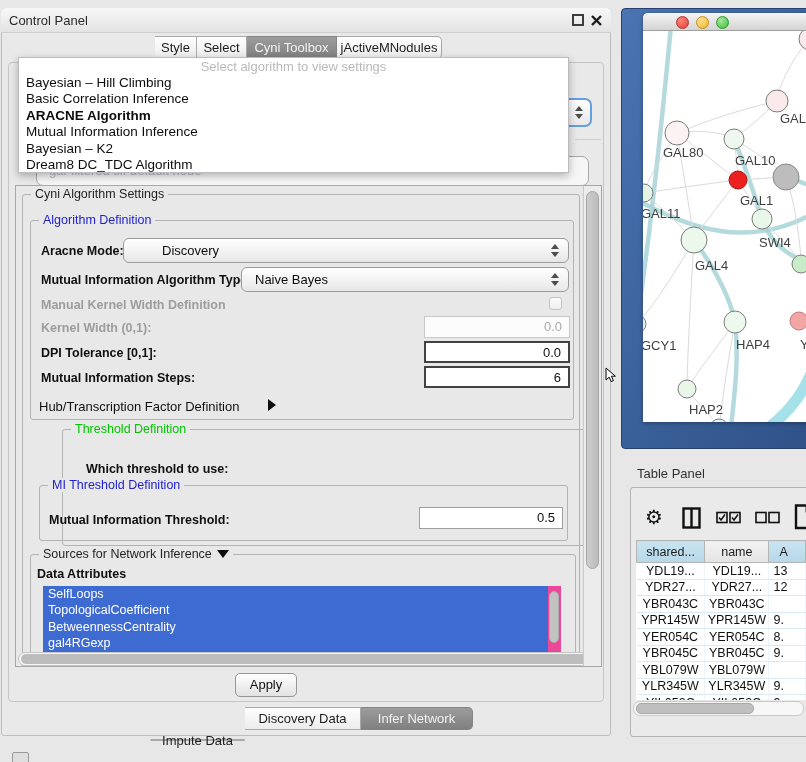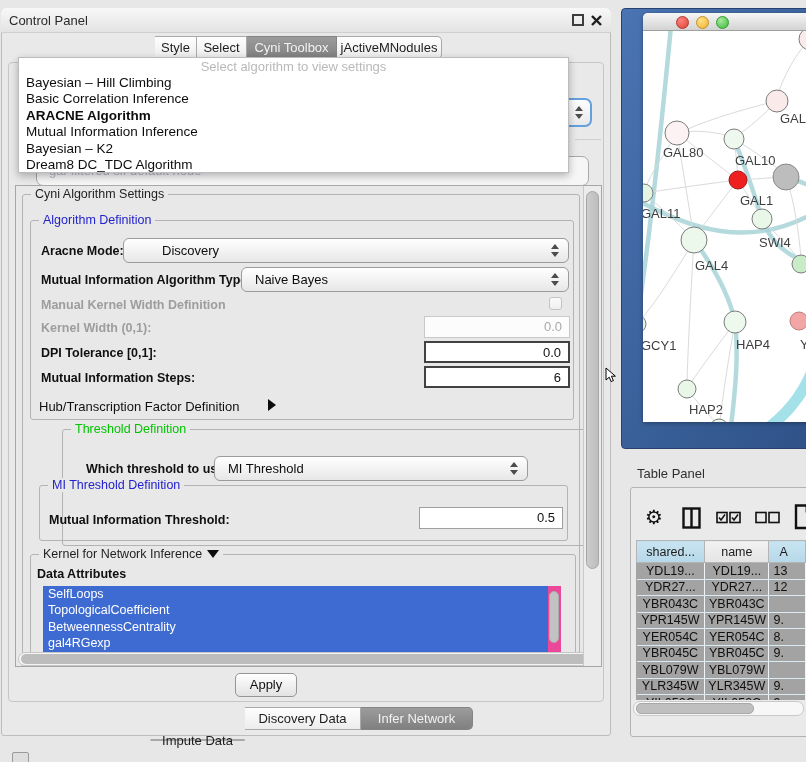--- a/index.html
+++ b/index.html
@@ -122,21 +122,21 @@
   .edge.teal { stroke:#a7d4d7; stroke-width:4.5; opacity:.85; }
   .edge.thick { stroke:#8ed9e2; stroke-width:11; opacity:.8; }
   .nlabel { font-family:"Liberation Sans",sans-serif; font-size:13px; fill:#3f3f3f; }
 
   
   #tp-title { left:637px; top:466px; font-size:13px; color:#303030; }
   #tp-box { left:630px; top:487px; width:190px; height:250px; background:#eaeaea;
     border:1px solid #b3b3b3; border-radius:3px; }
   .ticon { position:absolute; }
   #gear-icon { left:645px; top:505px; font-family:"DejaVu Sans",sans-serif; font-size:20px; color:#111; }
-  #table-wrap { left:636px; top:540px; width:170px; height:160px; overflow:hidden; background:#a3a3a3; }
+  #table-wrap { left:636px; top:540px; width:170px; height:160px; overflow:hidden; background:#ffffff; }
   table { border-collapse:collapse; table-layout:fixed; }
   th { height:22px; font-size:12.5px; font-weight:normal; color:#1c1c1c;
     border:1px solid #b5b5b5; background:linear-gradient(#f2f2f2,#e4e4e4); }
   th.bluehead { background:linear-gradient(#c9e4f1,#b5d8e9); }
   td { height:16.5px; font-size:12.5px; color:#101010; text-align:center;
     border-bottom:1px solid #d9eaf3; border-right:1px solid #eef4f8; white-space:nowrap; overflow:hidden; }
   td.num { text-align:left; padding-left:4px; }
   #hscroll2 { left:633px; top:701px; width:171px; height:15px; background:#f7f7f7;
     border:1px solid #c9c9c9; border-radius:7px; }
   #hthumb2 { left:636px; top:703px; width:118px; height:11px; background:#bfbfbf;
@@ -240,36 +240,29 @@
     <div class="lbl" style="left:25px; top:185px;">Mutual Information Steps:</div>
     <div class="field strong" style="left:408px; top:180px; width:146px;">6</div>
 
     <div class="lbl plain" style="left:23px; top:213px;">Hub/Transcription Factor Definition</div>
     <span class="tri-right abs" style="left:252px; top:213px;"></span>
 
     <div class="group" style="left:14px; top:243px; width:544px; height:117px;margin-left:32px;">
       <div class="gtitle green">Threshold Definition</div>
     </div>
     <div class="lbl" style="left:70px; top:276px;">Which threshold to use:</div>
-    <div class="combo" style="left:198px; top:270px; width:314px;">
-      <span>MI Threshold</span>
-      <div class="arrows">
-          <div class="tri-up"></div>
-          <div class="tri-dn"></div>
-        </div>
-    </div>
     <div class="group" style="left:23px; top:299px; width:529px; height:56px;">
       <div class="gtitle blue">MI Threshold Definition</div>
     </div>
     <div class="lbl" style="left:33px; top:327px;">Mutual Information Threshold:</div>
     <div class="field normal" style="left:403px; top:321px; width:144px;">0.5</div>
 
     <div class="group" style="left:14px; top:368px; width:546px; height:130px;">
       <div class="gtitle">
-        <span>Kernel for Network Inference</span>
+        <span>Sources for Network Inference</span>
         <span class="tri-down-big"></span>
       </div>
     </div>
     <div class="lbl" style="left:21px; top:381px;">Data Attributes</div>
     <div class="abs" id="attr-list">
       <div class="attr-item">SelfLoops</div>
       <div class="attr-item">TopologicalCoefficient</div>
       <div class="attr-item">BetweennessCentrality</div>
       <div class="attr-item">gal4RGexp</div>
     </div>

